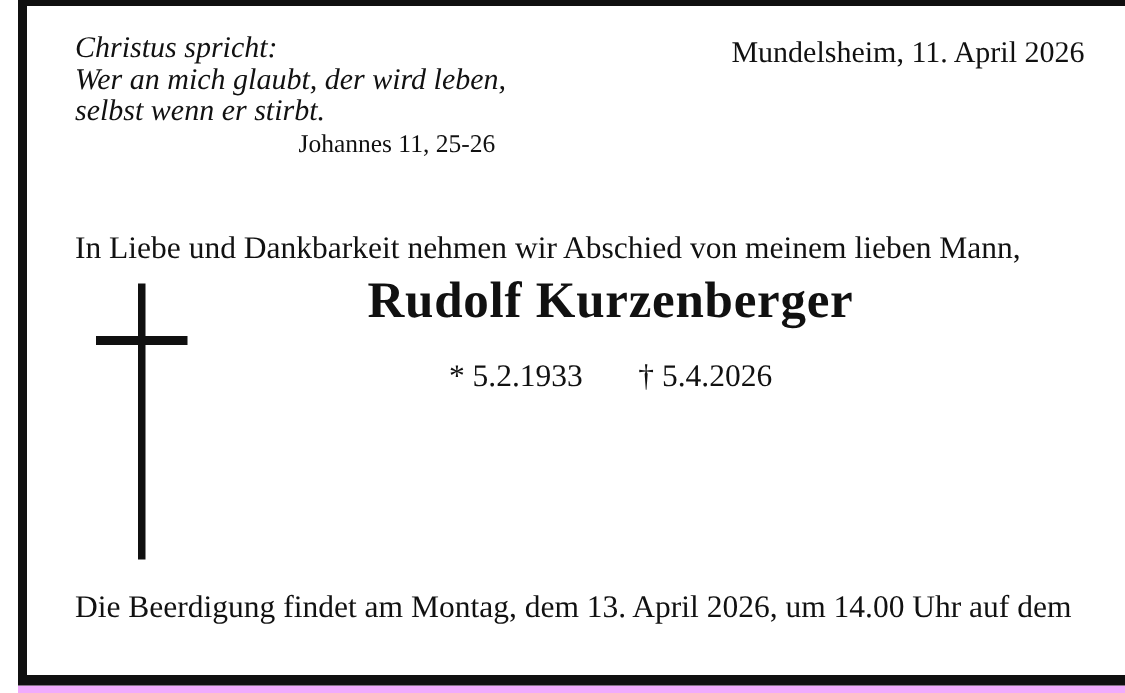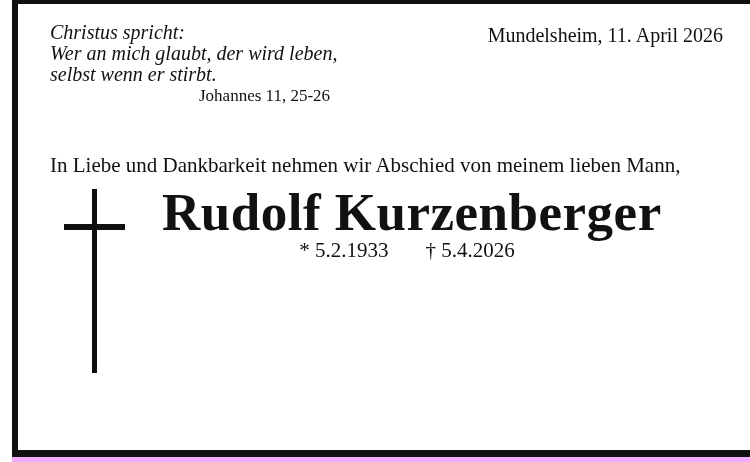--- a/index.html
+++ b/index.html
@@ -70,21 +70,21 @@
     position: absolute;
     left: 52px; top: 224px;
     width: 61px; height: 6px;
     background: #101010;
   }
   .name {
     position: absolute;
     left: 150px; top: 182px;
     width: 490px;
     text-align: center;
-    font-size: 53px;
+    font-size: 34px;
     font-weight: bold;
     letter-spacing: 0.5px;
     white-space: nowrap;
   }
   .dates {
     position: absolute;
     left: 150px; top: 238px;
     width: 490px;
     text-align: center;
     font-size: 21px;
@@ -131,14 +131,15 @@
   </div>
 
   <div class="name">Rudolf Kurzenberger</div>
 
   <div class="dates">
     <span class="birth">* 5.2.1933</span><span class="death">† 5.4.2026</span>
   </div>
 
 
   <div class="funeral">
+    <div>Die Beerdigung findet am Montag, dem 13. April 2026, um 14.00 Uhr auf dem</div>
   </div>
 </div>
 
 </body></html>

